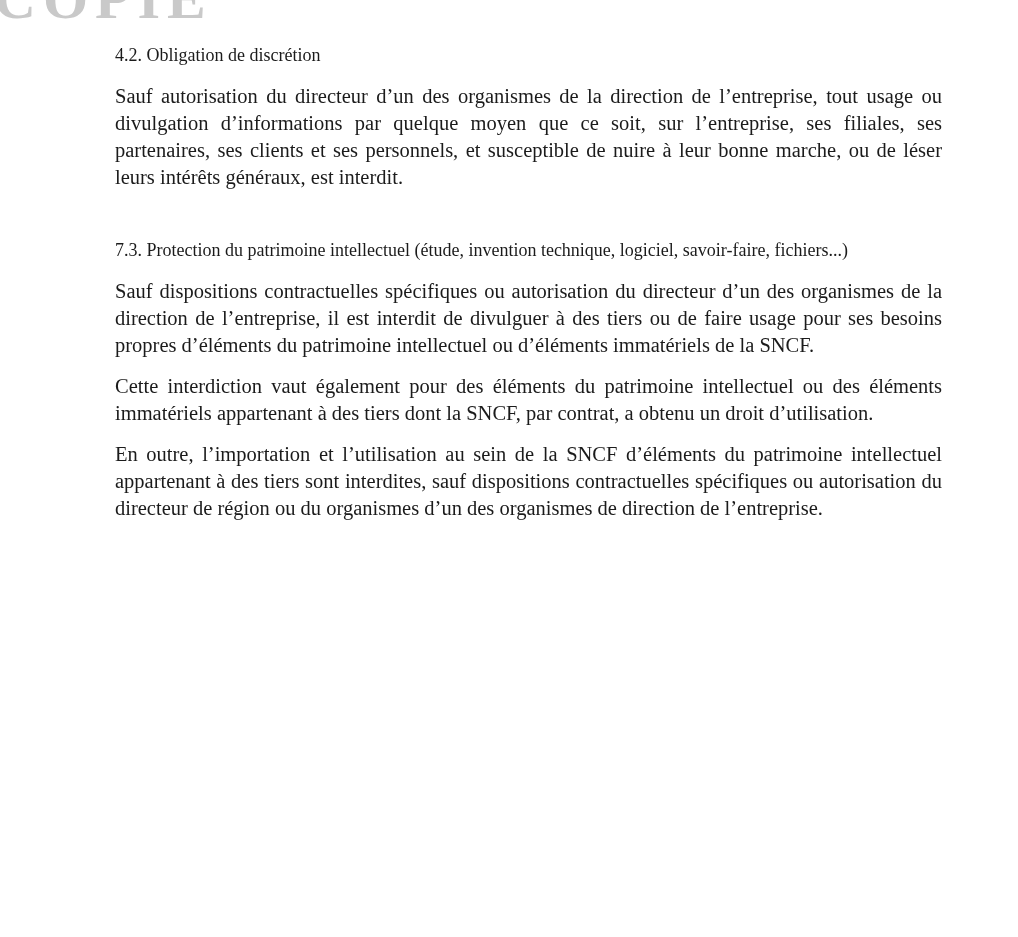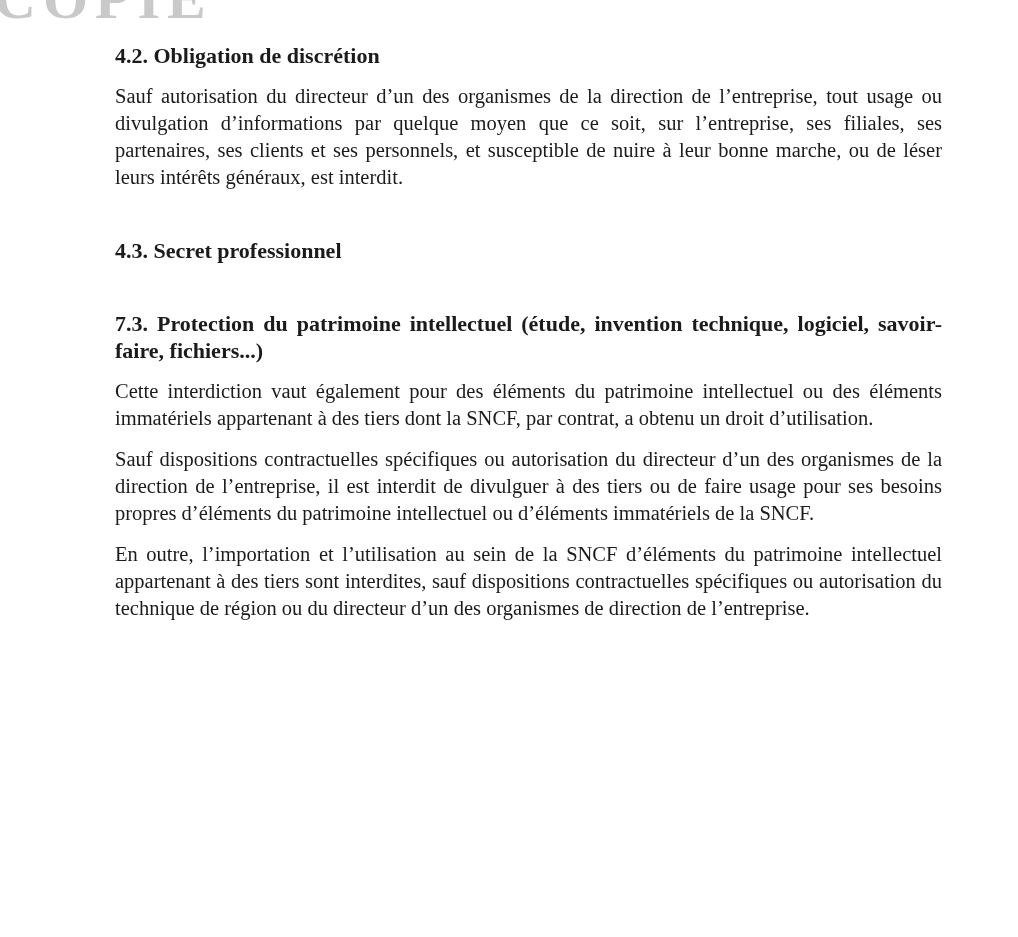--- a/index.html
+++ b/index.html
@@ -33,23 +33,23 @@
   .content {
     position: absolute;
     left: 115px;
     top: 42px;
     width: 827px;
   }
   .doc-section {
     margin: 0 0 46px 0;
   }
   .section-heading {
-    font-size: 22px;
+    font-size: 18px;
     line-height: 27px;
-    font-weight: bold;
+    font-weight: normal;
     margin: 0 0 14px 0;
     text-align: justify;
   }
   .para {
     font-size: 20.5px;
     line-height: 27px;
     margin: 4px 0 14px 0;
     text-align: justify;
   }
 </style>
@@ -61,24 +61,23 @@
   <div class="watermark">COPIE</div>
 
   <div class="content">
 
     <div class="doc-section">
       <h2 class="section-heading">4.2. Obligation de discrétion</h2>
       <p class="para">Sauf autorisation du directeur d’un des organismes de la direction de l’entreprise, tout usage ou divulgation d’informations par quelque moyen que ce soit, sur l’entreprise, ses filiales, ses partenaires, ses clients et ses personnels, et susceptible de nuire à leur bonne marche, ou de léser leurs intérêts généraux, est interdit.</p>
     </div>
 
     <div class="doc-section">
-      <h2 class="section-heading">4.3. Secret professionnel</h2>
     </div>
 
     <div class="doc-section">
       <h2 class="section-heading">7.3. Protection du patrimoine intellectuel (étude, invention technique, logiciel, savoir-faire, fichiers...)</h2>
+      <p class="para">Sauf dispositions contractuelles spécifiques ou autorisation du directeur d’un des organismes de la direction de l’entreprise, il est interdit de divulguer à des tiers ou de faire usage pour ses besoins propres d’éléments du patrimoine intellectuel ou d’éléments immatériels de la SNCF.</p>
       <p class="para">Cette interdiction vaut également pour des éléments du patrimoine intellectuel ou des éléments immatériels appartenant à des tiers dont la SNCF, par contrat, a obtenu un droit d’utilisation.</p>
-      <p class="para">Sauf dispositions contractuelles spécifiques ou autorisation du directeur d’un des organismes de la direction de l’entreprise, il est interdit de divulguer à des tiers ou de faire usage pour ses besoins propres d’éléments du patrimoine intellectuel ou d’éléments immatériels de la SNCF.</p>
-      <p class="para">En outre, l’importation et l’utilisation au sein de la SNCF d’éléments du patrimoine intellectuel appartenant à des tiers sont interdites, sauf dispositions contractuelles spécifiques ou autorisation du technique de région ou du directeur d’un des organismes de direction de l’entreprise.</p>
+      <p class="para">En outre, l’importation et l’utilisation au sein de la SNCF d’éléments du patrimoine intellectuel appartenant à des tiers sont interdites, sauf dispositions contractuelles spécifiques ou autorisation du directeur de région ou du organismes d’un des organismes de direction de l’entreprise.</p>
     </div>
 
   </div>
 </div>
 
 </body></html>

